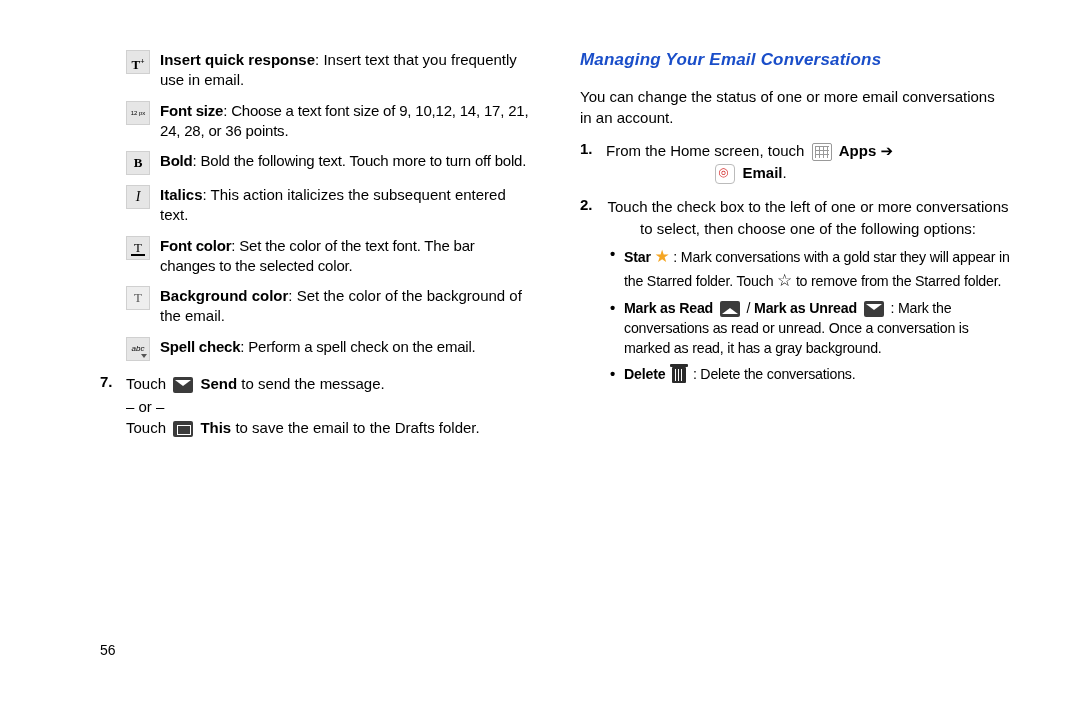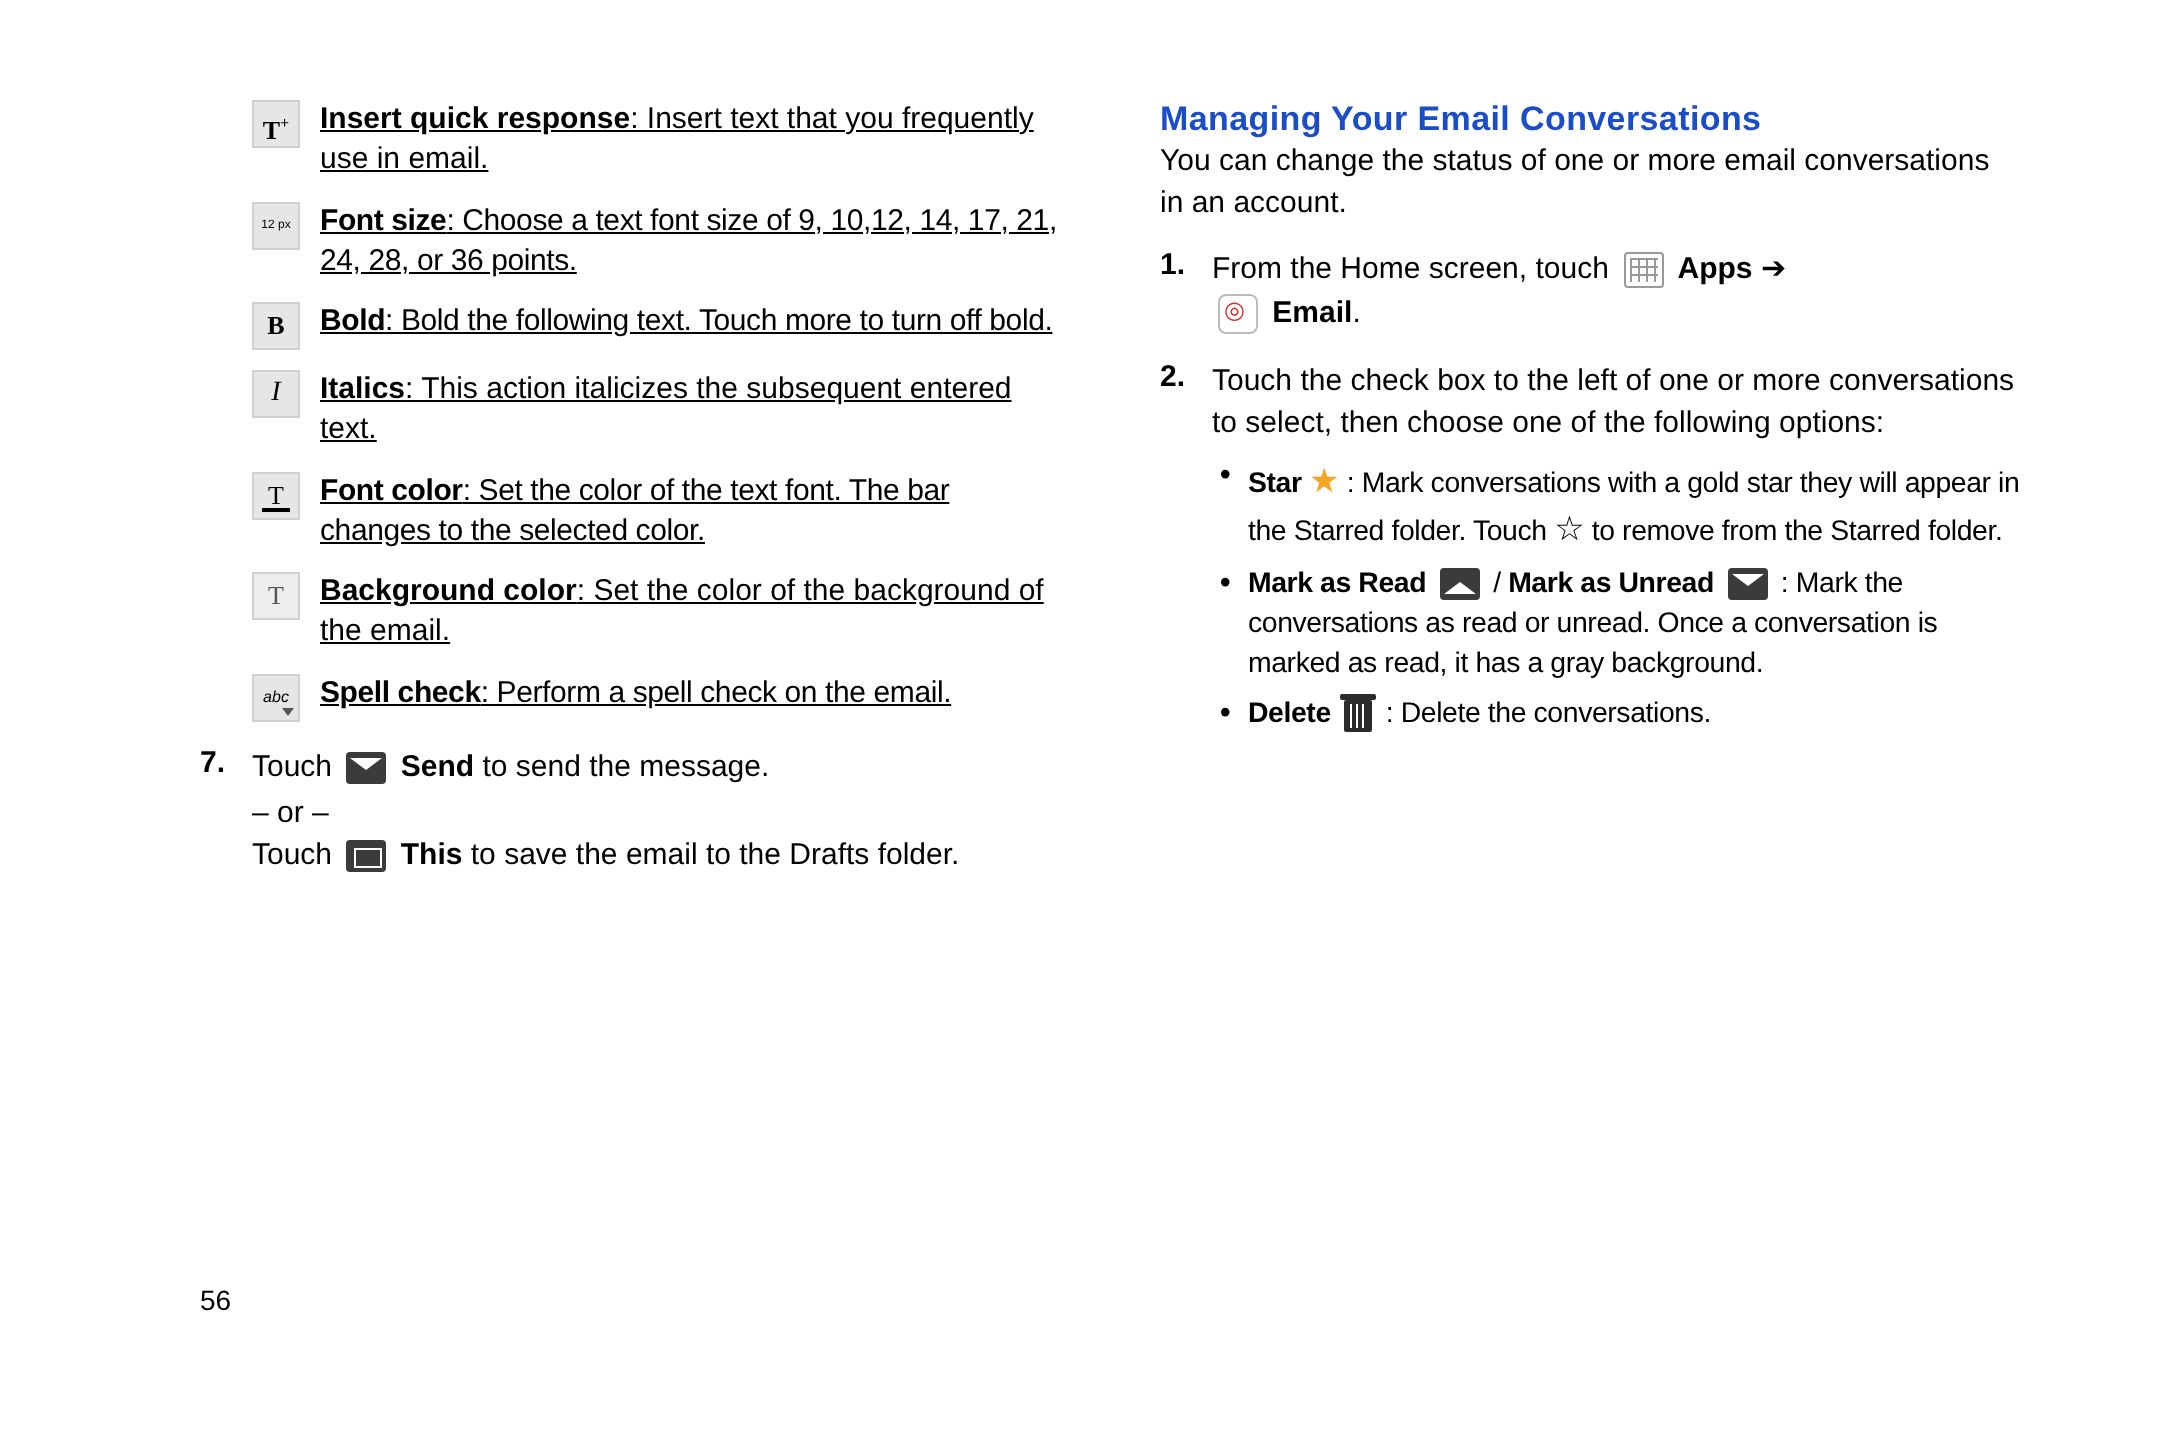--- a/index.html
+++ b/index.html
@@ -72,37 +72,37 @@
     content:"";
     position:absolute;
     right:2px; bottom:2px;
     width:0;height:0;
     border-left:3px solid transparent;
     border-right:3px solid transparent;
     border-top:4px solid #555;
   }
   .icon-row .text {
     line-height: 1.35;
-    text-decoration: underline;
   }
   .text .lead {
     font-weight: bold;
   }
   .num-item {
     display: flex;
     align-items: flex-start;
     margin-top: 12px;
   }
   .num-item .num {
     font-weight: bold;
     width: 26px;
     flex-shrink: 0;
   }
   .num-item .body {
     line-height: 1.45;
+    text-align: center;
   }
   .inline-icon {
     display: inline-block;
     width: 20px;
     height: 16px;
     background: #3b3b3b;
     vertical-align: middle;
     margin: 0 3px;
     position: relative;
     border-radius: 2px;
@@ -169,24 +169,25 @@
     border-radius:1px;
   }
   .inline-icon.trash::after{
     content:"";
     position:absolute; left:3px; top:2px; bottom:2px;
     width:1px; background:#fff;
     box-shadow: 3px 0 0 #fff, 6px 0 0 #fff;
   }
   .sect-head {
     color: #1a4ec9;
+    font-style: italic;
     font-weight: bold;
     font-size: 17px;
     letter-spacing: 0.2px;
-    margin-bottom: 0;
+    margin-bottom: 16px;
     font-family: Arial, sans-serif;
   }
   .para {
     line-height: 1.4;
     margin-bottom: 8px;
   }
   .bullet-row {
     display: flex;
     align-items: flex-start;
     margin-top: 6px;

